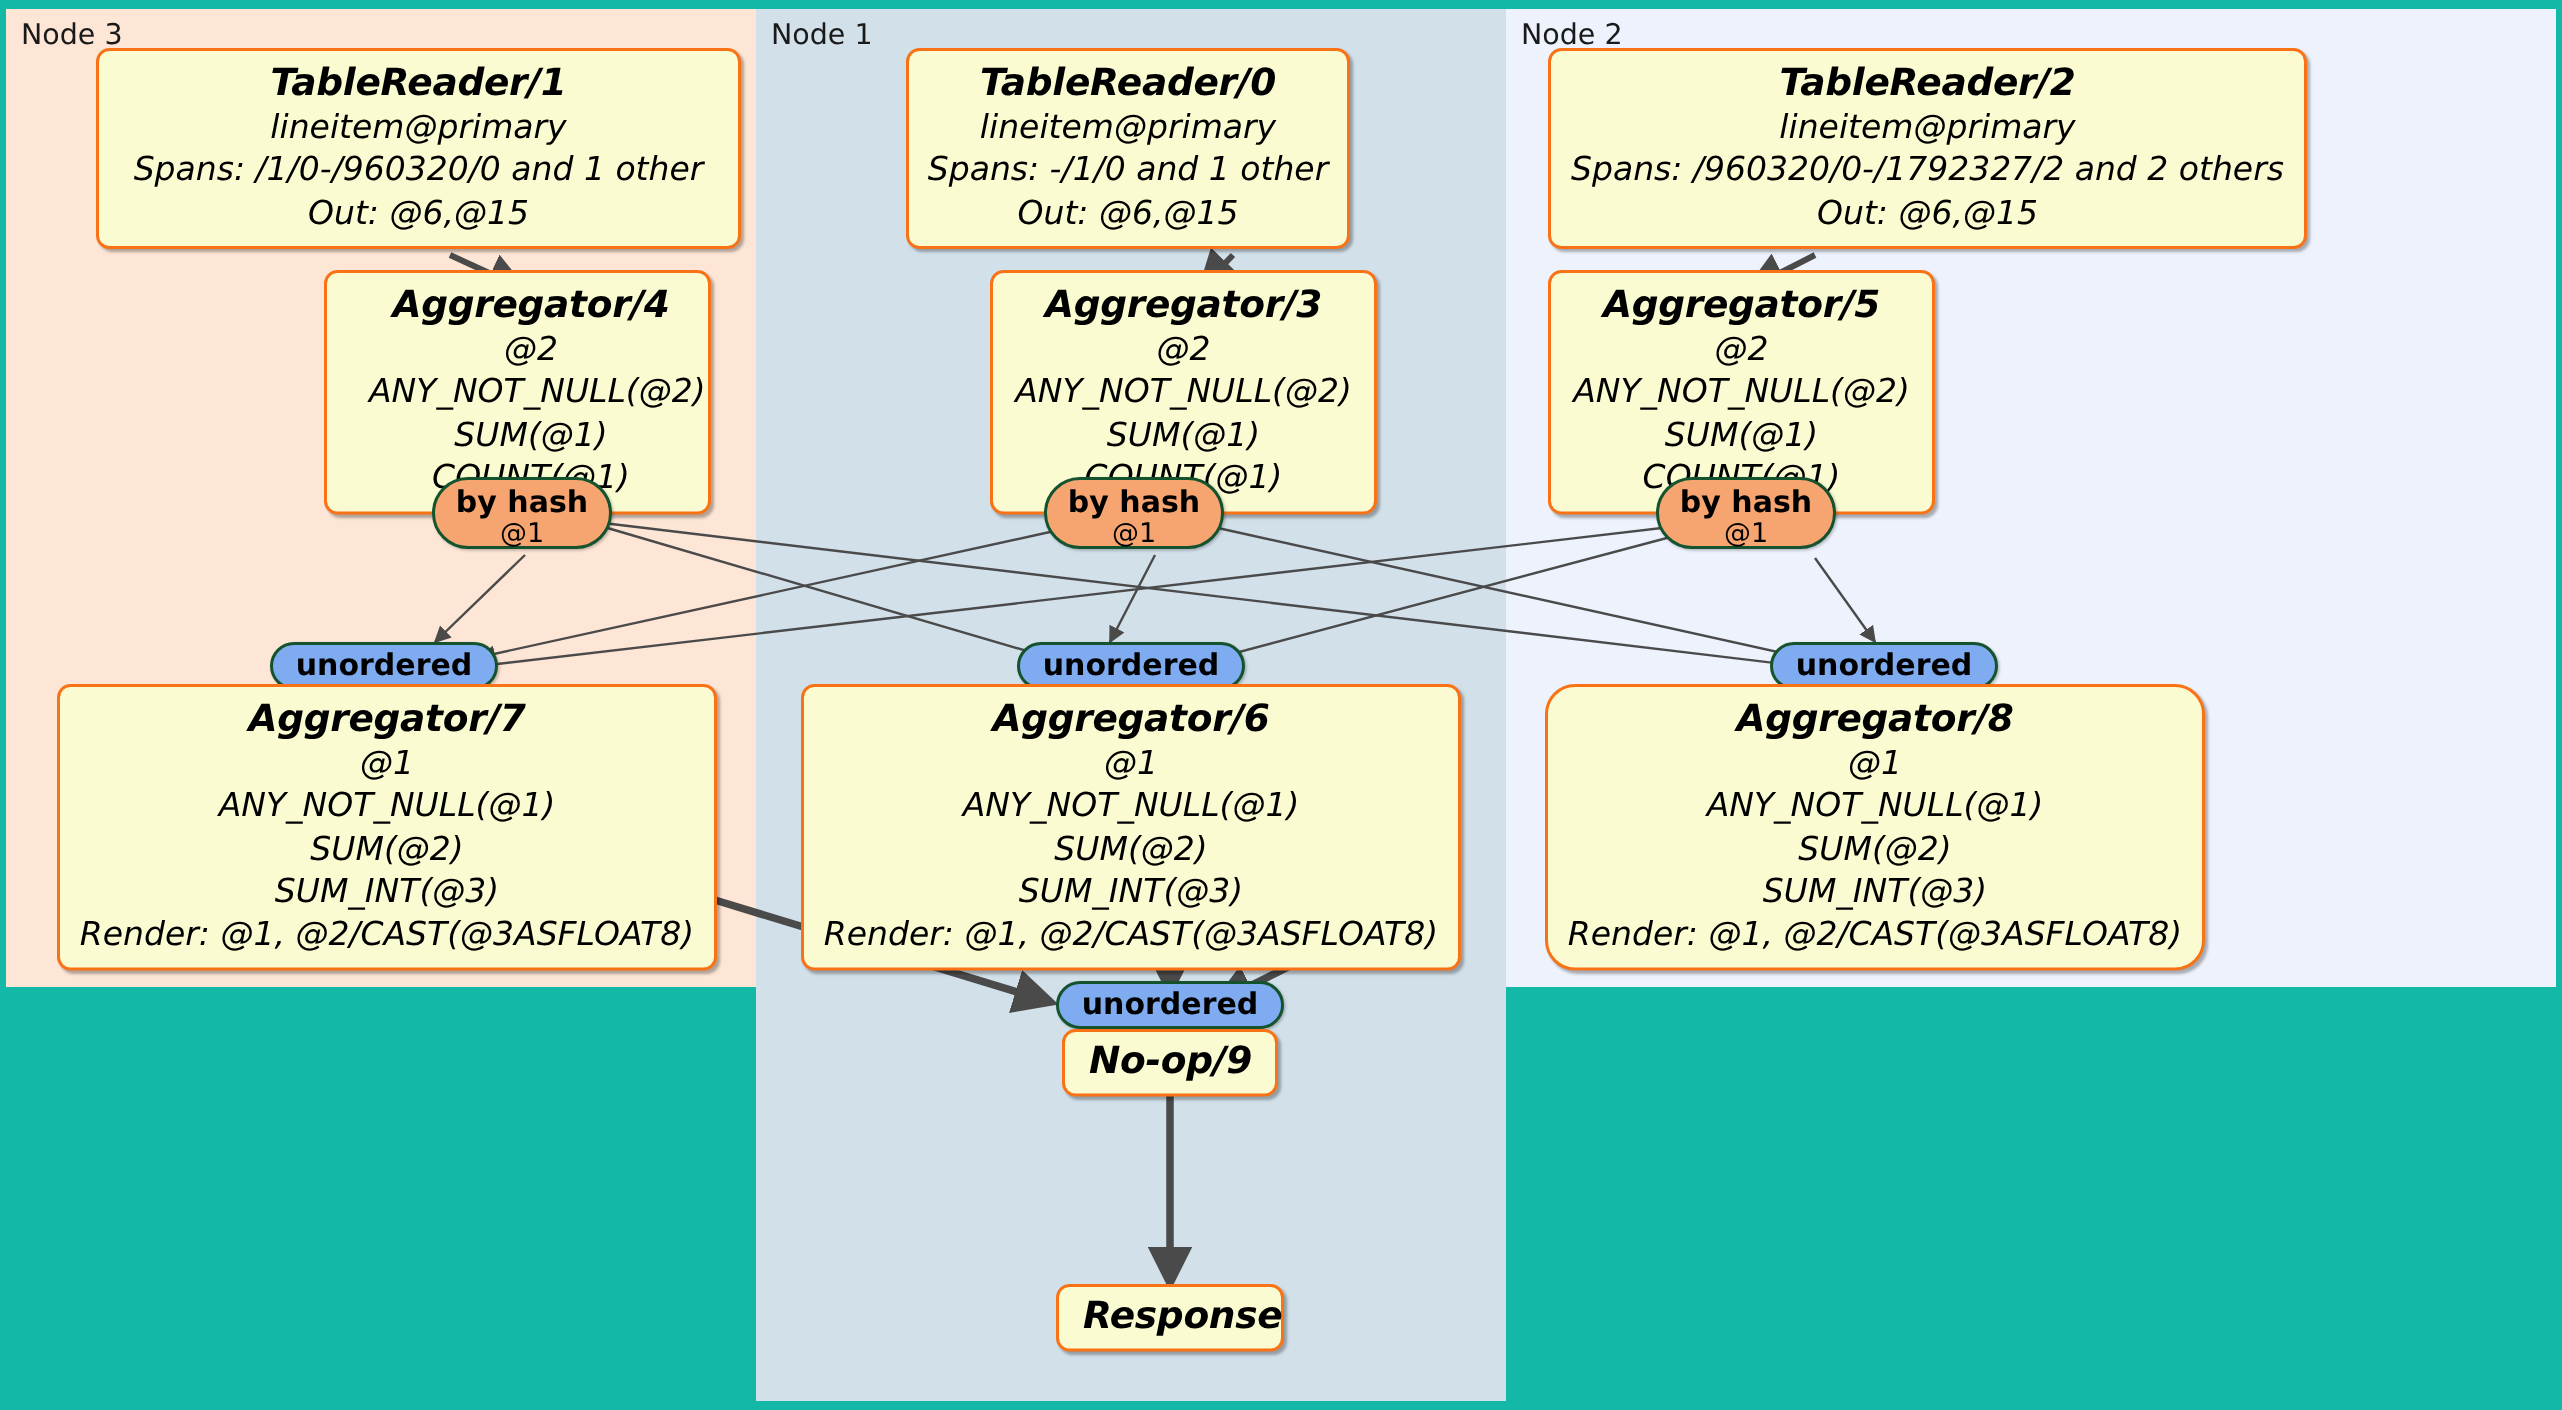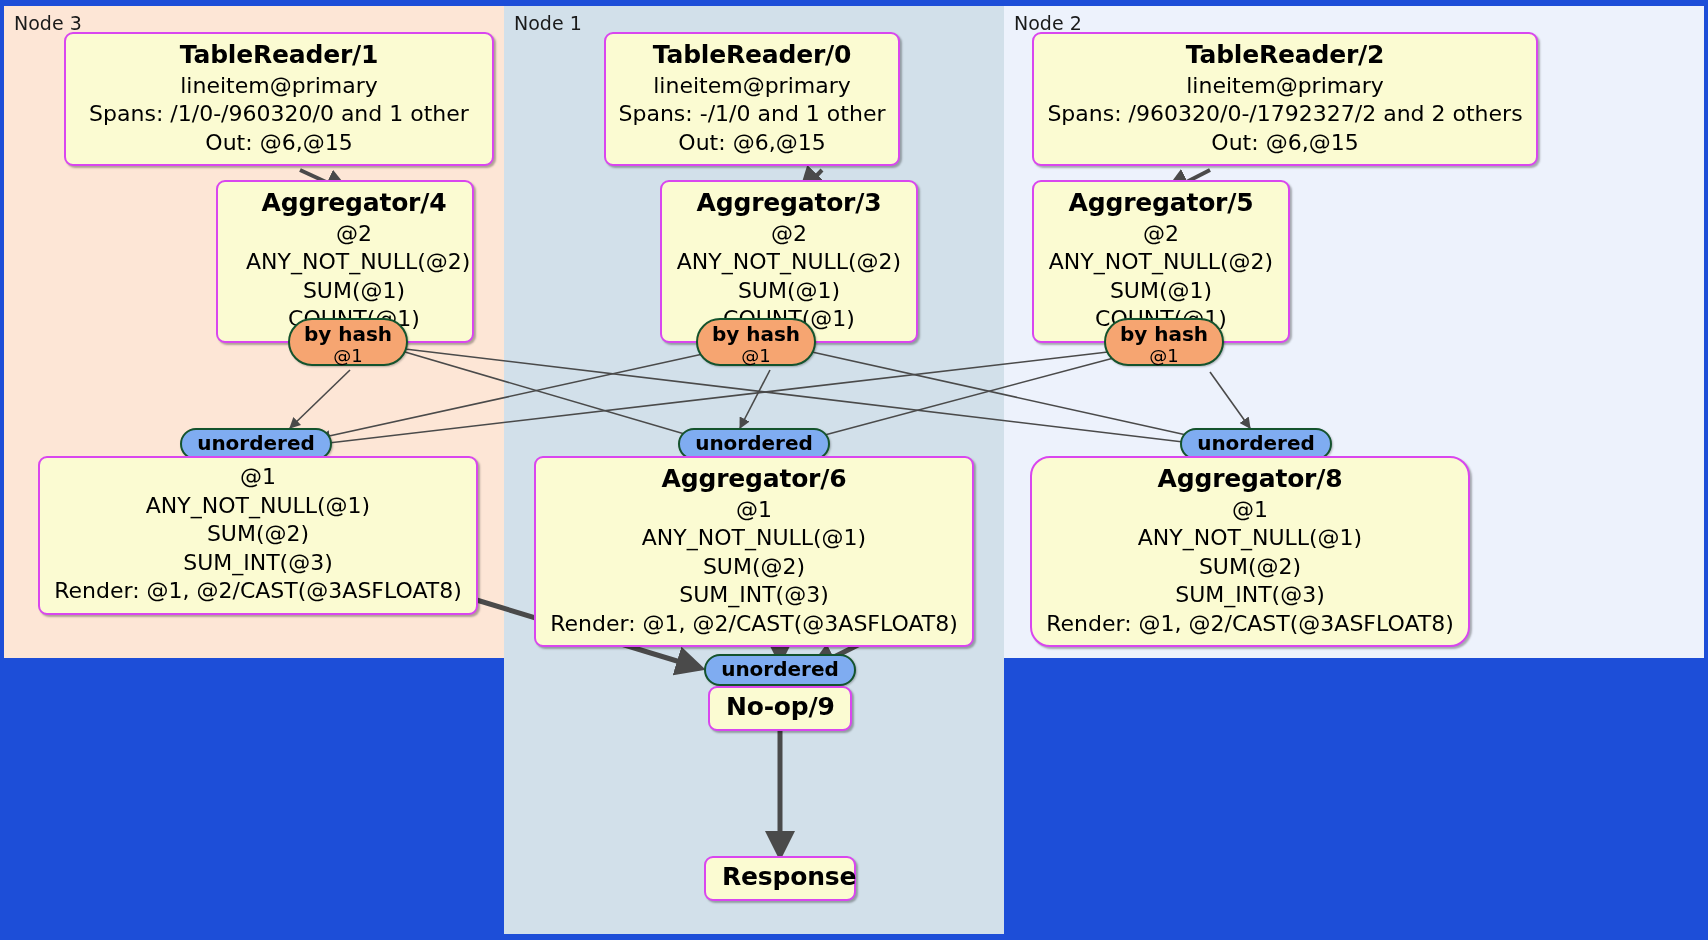--- a/index.html
+++ b/index.html
@@ -9,21 +9,21 @@
     background: #ffffff;
   }
   body {
     font-family: "DejaVu Sans", "Liberation Sans", sans-serif;
   }
   #stage {
     position: relative;
     width: 1708px;
     height: 940px;
     overflow: hidden;
-    background: #1d4ed8;
+    background: #14b8a6;
   }
 
   
   .node-panel {
     position: absolute;
     box-sizing: border-box;
   }
   .node-panel .node-label {
     position: absolute;
     top: 6px;
@@ -42,27 +42,28 @@
     width: 1708px;
     height: 940px;
     pointer-events: none;
   }
 
   
   .proc {
     position: absolute;
     box-sizing: border-box;
     background: #FBFBD2;
-    border: 2px solid #d946ef;
+    border: 2px solid #f97316;
     border-radius: 9px;
     box-shadow: 2px 2px 2px rgba(0,0,0,0.30);
     text-align: center;
     padding: 5px 10px 7px 10px;
     line-height: 1.30;
     color: #000000;
+    font-style: italic;
   }
   .proc .title {
     font-weight: bold;
     font-size: 25px;
     letter-spacing: -0.2px;
     white-space: nowrap;
   }
   .proc .ln {
     font-size: 22px;
     white-space: nowrap;
@@ -218,20 +219,21 @@
 
   <div class="pill unordered" style="left:678px; top:428px; width:152px; height:32px; padding-top:2px;">
     <div class="pl">unordered</div>
   </div>
 
   <div class="pill unordered" style="left:1180px; top:428px; width:152px; height:32px; padding-top:2px;">
     <div class="pl">unordered</div>
   </div>
 
   <div class="proc" style="left:38px; top:456px; width:440px;">
+    <div class="title">Aggregator/7</div>
     <div class="ln">@1</div>
     <div class="ln">ANY_NOT_NULL(@1)</div>
     <div class="ln">SUM(@2)</div>
     <div class="ln">SUM_INT(@3)</div>
     <div class="ln">Render: @1, @2/CAST(@3ASFLOAT8)</div>
   </div>
 
   <div class="proc" style="left:534px; top:456px; width:440px;">
     <div class="title">Aggregator/6</div>
     <div class="ln">@1</div>

